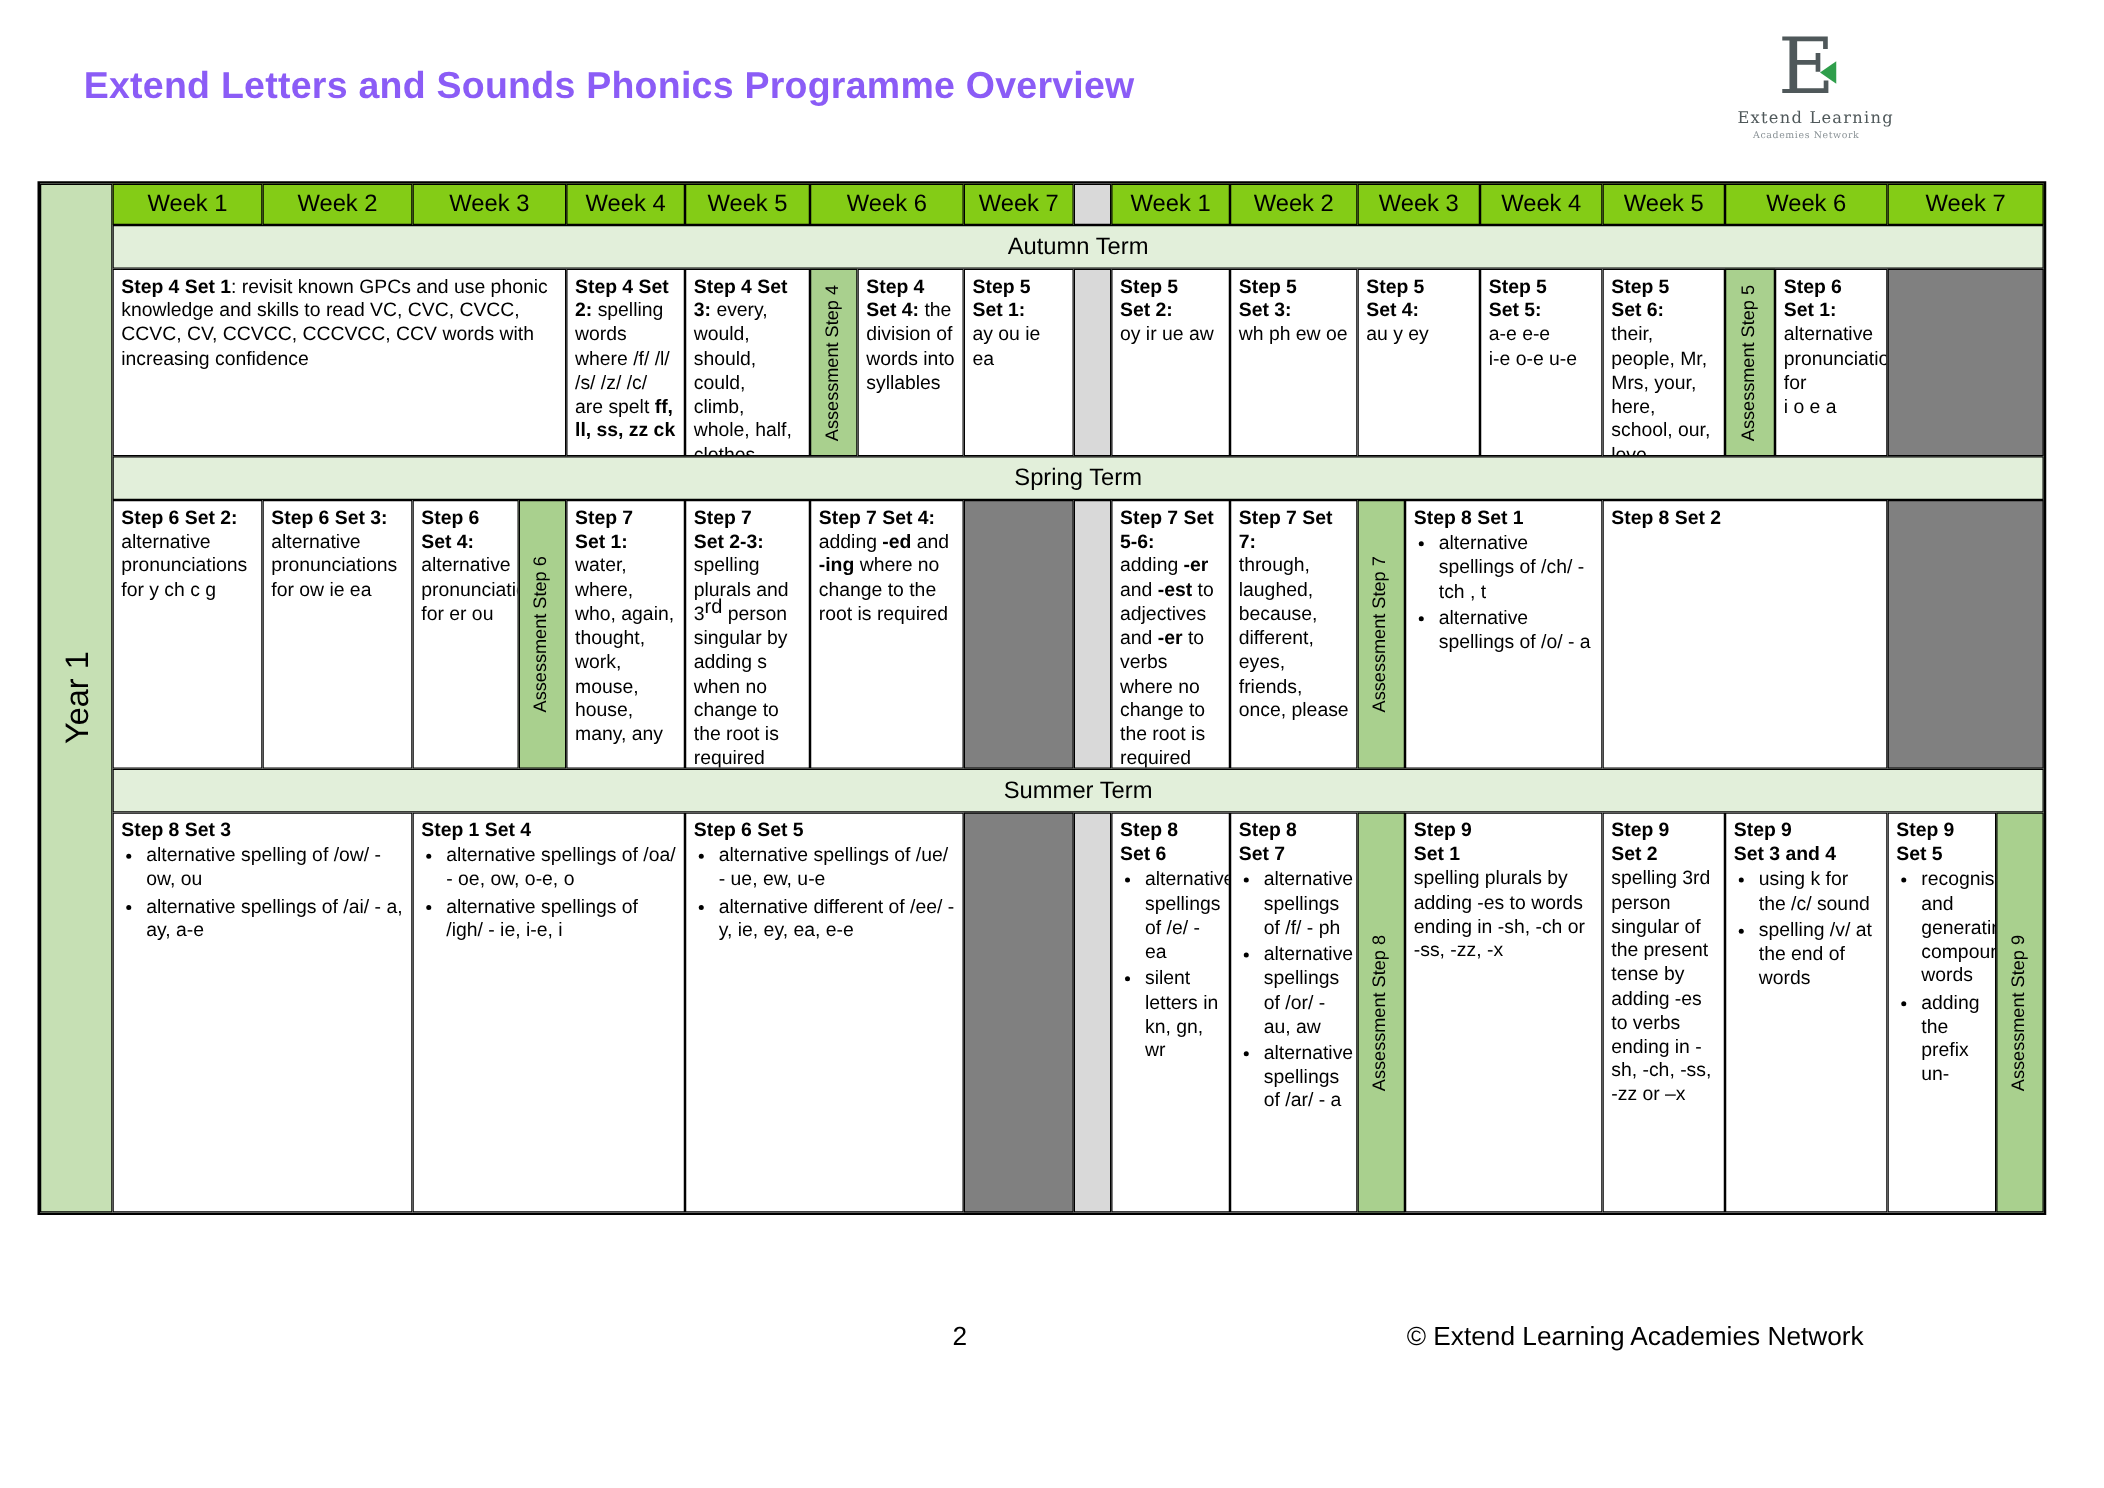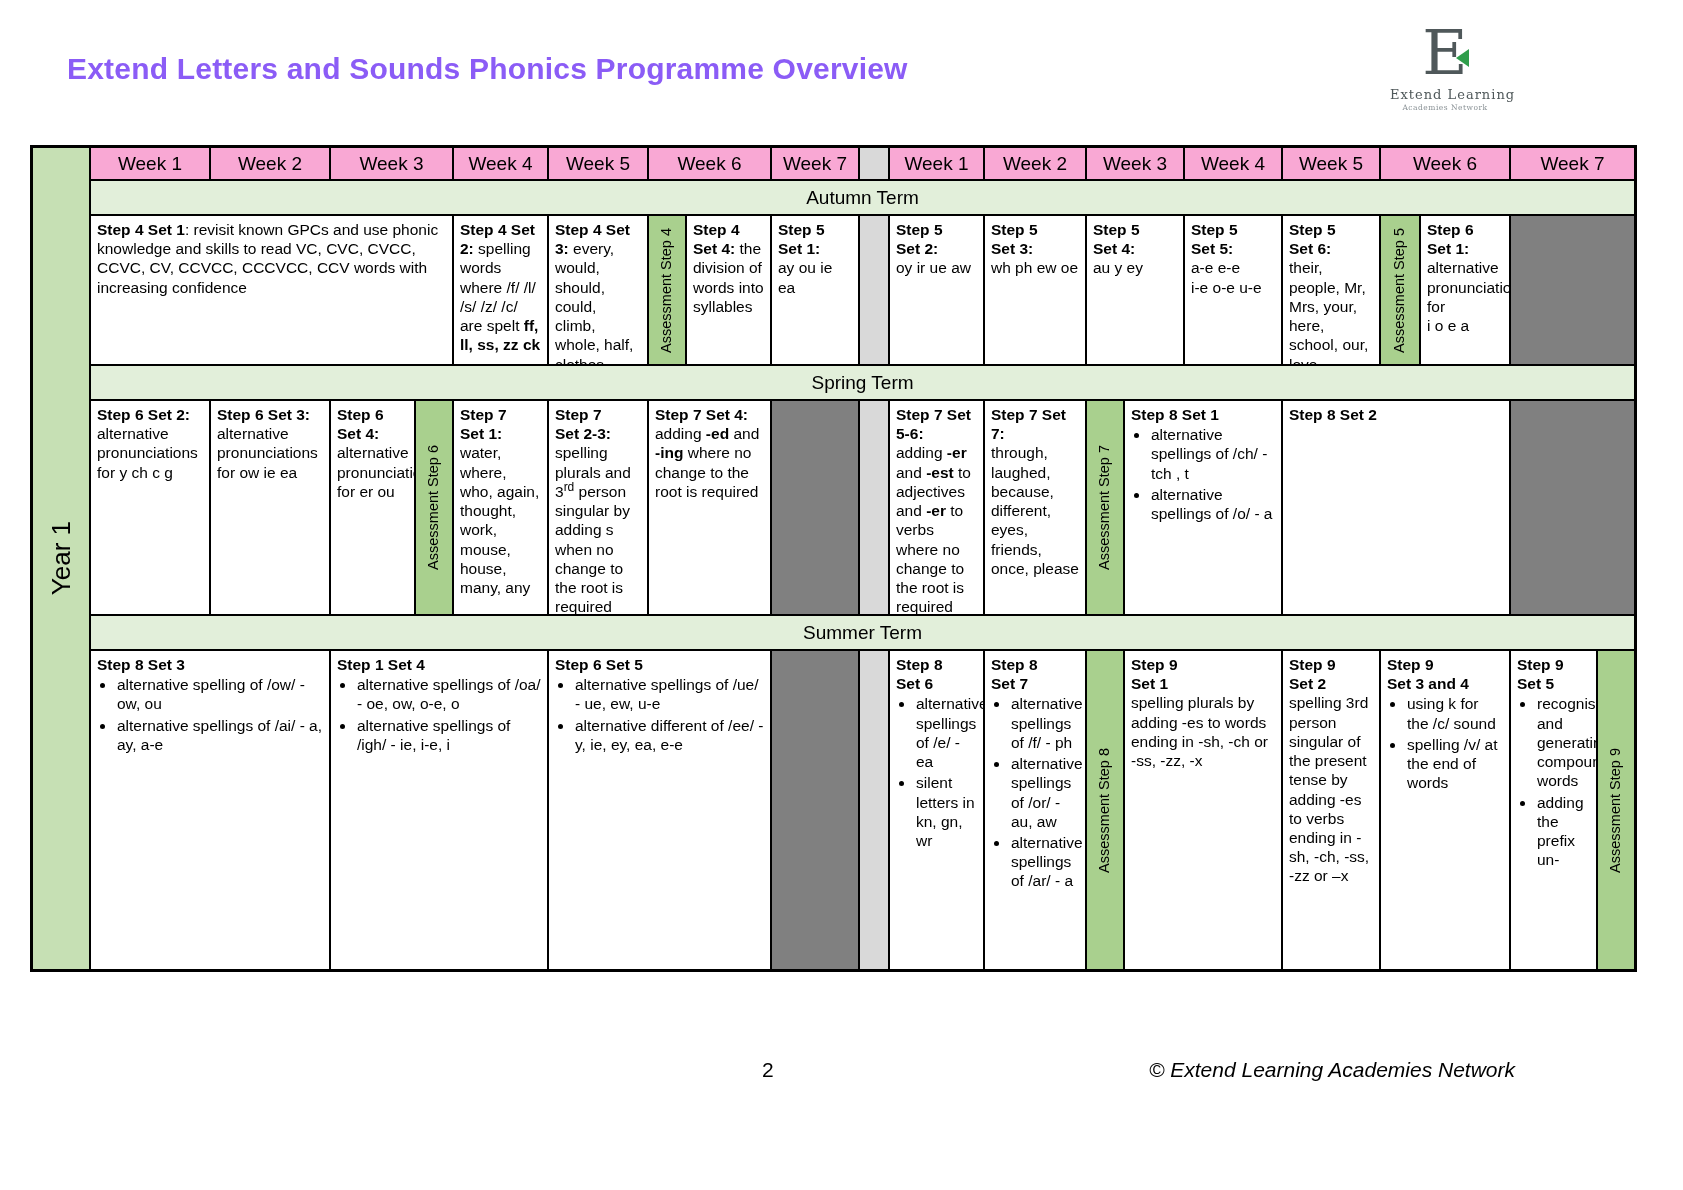--- a/index.html
+++ b/index.html
@@ -28,38 +28,38 @@
 
   
   .phonics-table {
     position:absolute; left:30px; top:145px;
     display:grid;
     grid-template-columns:58px 120px 120px 85px 38px 95px 100px 38px 85px 88px 30px 95px 102px 38px 60px 98px 98px 40px 90px 87px 38px;
     grid-template-rows:33px 35px 150px 35px 215px 35px 320px;
     border:2px solid #000;
   }
   .cell { border:1px solid #000; background:#fff; padding:4px 6px 4px 6px; font-size:15.5px; line-height:1.24; overflow:hidden; }
-  .wk   { background:#f9a8d4; display:flex; align-items:center; justify-content:center; font-size:19px; padding:0 1px; }
+  .wk   { background:#84cc16; display:flex; align-items:center; justify-content:center; font-size:19px; padding:0 1px; }
   .band { background:#e2efda; display:flex; align-items:center; justify-content:center; font-size:19px; }
   .gapcell  { background:#d9d9d9; }
   .darkcell { background:#808080; }
   .yearcell { background:#c6e0b4; display:flex; align-items:center; justify-content:center; }
   .yearcell span { writing-mode:vertical-rl; transform:rotate(180deg); font-size:26px; }
   .assess { background:#a9d08e; display:flex; align-items:center; justify-content:center; padding:2px; }
   .assess span { writing-mode:vertical-rl; transform:rotate(180deg); font-size:14.5px; white-space:nowrap; }
   .t  { font-weight:bold; }
   .tb { font-weight:bold; display:block; white-space:pre-line; }
   .b  { font-weight:bold;margin-top:11px; }
   .pre { white-space:pre-line; }
-  sup { font-size:12px; vertical-align:super; line-height:0;margin-top:24px; }
+  sup { font-size:16px; vertical-align:super; line-height:0;margin-top:24px; }
   ul.bl { margin:1px 0 0 0; padding-left:19px; list-style-type:disc; }
   ul.bl li { padding-left:1px; margin-bottom:2px; }
 
   .footer-num { position:absolute; left:762px; top:1058px; font-size:21px; }
-  .footer-copy { position:absolute; right:168px; top:1058px; font-size:21px; font-stretch:condensed;font-style:italic; }
+  .footer-copy { position:absolute; right:192px; top:1058px; font-size:21px; font-stretch:condensed; }
 </style>
 </head>
 <body>
 
 <div class="page">
 
   <div class="page-title">Extend Letters and Sounds Phonics Programme Overview</div>
 
   <div class="logo">
     <div class="logo-e">

